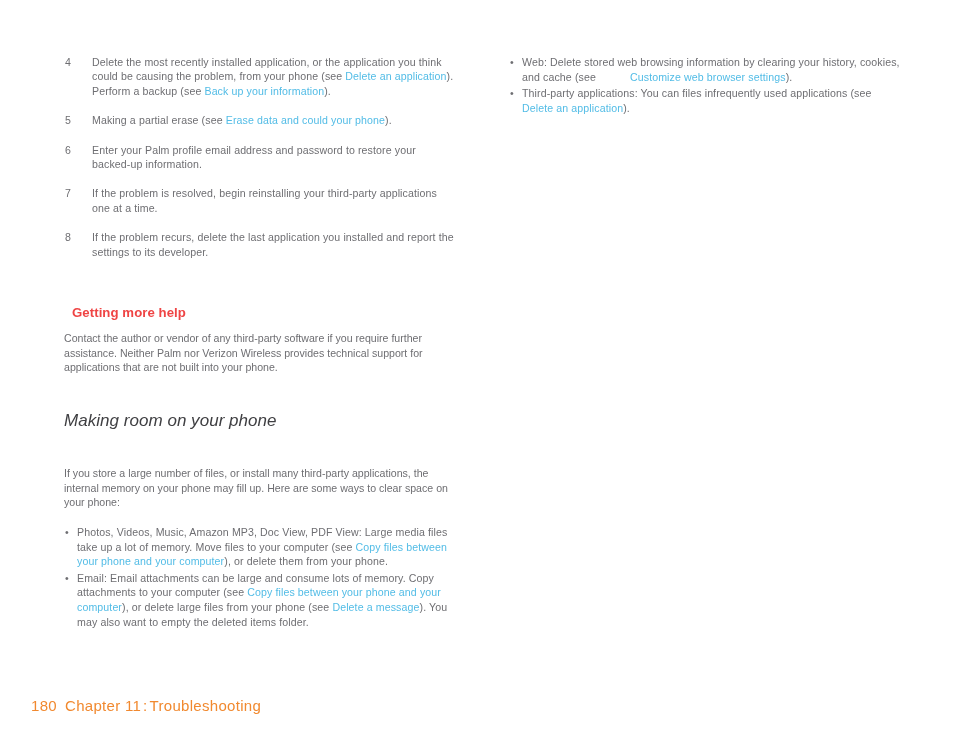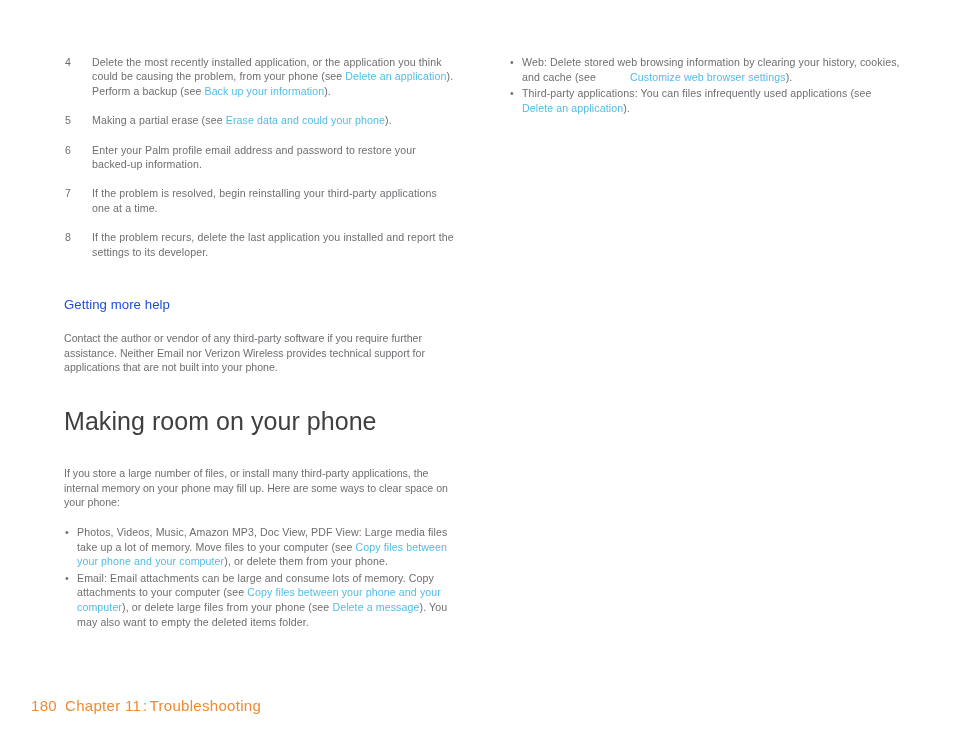--- a/index.html
+++ b/index.html
@@ -76,32 +76,33 @@
     font-size: 10.6px;
     line-height: 14.4px;
     color: #6e6e72;
   }
   .step-body { display: block; }
 
   
   .h2 {
     font-size: 13.2px;
     line-height: 17px;
-    font-weight: 400;
-    color: #1d4ed8;
-    margin: 0;
+    font-weight: 700;
+    color: #ef4444;
+    margin: 8px;
     letter-spacing: 0.005em;
   }
   .h1 {
-    font-size: 25px;
+    font-size: 17px;
     line-height: 24px;
     font-weight: 400;
     color: #3f3f42;
     margin: 0;
     letter-spacing: 0.002em;
+    font-style: italic;
   }
 
   
   p.para {
     margin: 0;
     font-size: 10.6px;
     line-height: 14.6px;
     color: #6e6e72;
   }
 
@@ -180,21 +181,21 @@
           <span class="step-body"><span>If the problem recurs, delete the last application you installed and report the settings to its developer.</span></span>
         </li>
       </ol>
   </div>
 
   <div class="block-getting-help">
     <h2 class="h2">Getting more help</h2>
   </div>
 
   <div class="block-help-para">
-    <p class="para">Contact the author or vendor of any third-party software if you require further assistance. Neither Email nor Verizon Wireless provides technical support for applications that are not built into your phone.</p>
+    <p class="para">Contact the author or vendor of any third-party software if you require further assistance. Neither Palm nor Verizon Wireless provides technical support for applications that are not built into your phone.</p>
   </div>
 
   <div class="block-making-room">
     <h1 class="h1">Making room on your phone</h1>
   </div>
 
   <div class="block-intro-para">
     <p class="para">If you store a large number of files, or install many third-party applications, the internal memory on your phone may fill up. Here are some ways to clear space on your phone:</p>
   </div>
 

